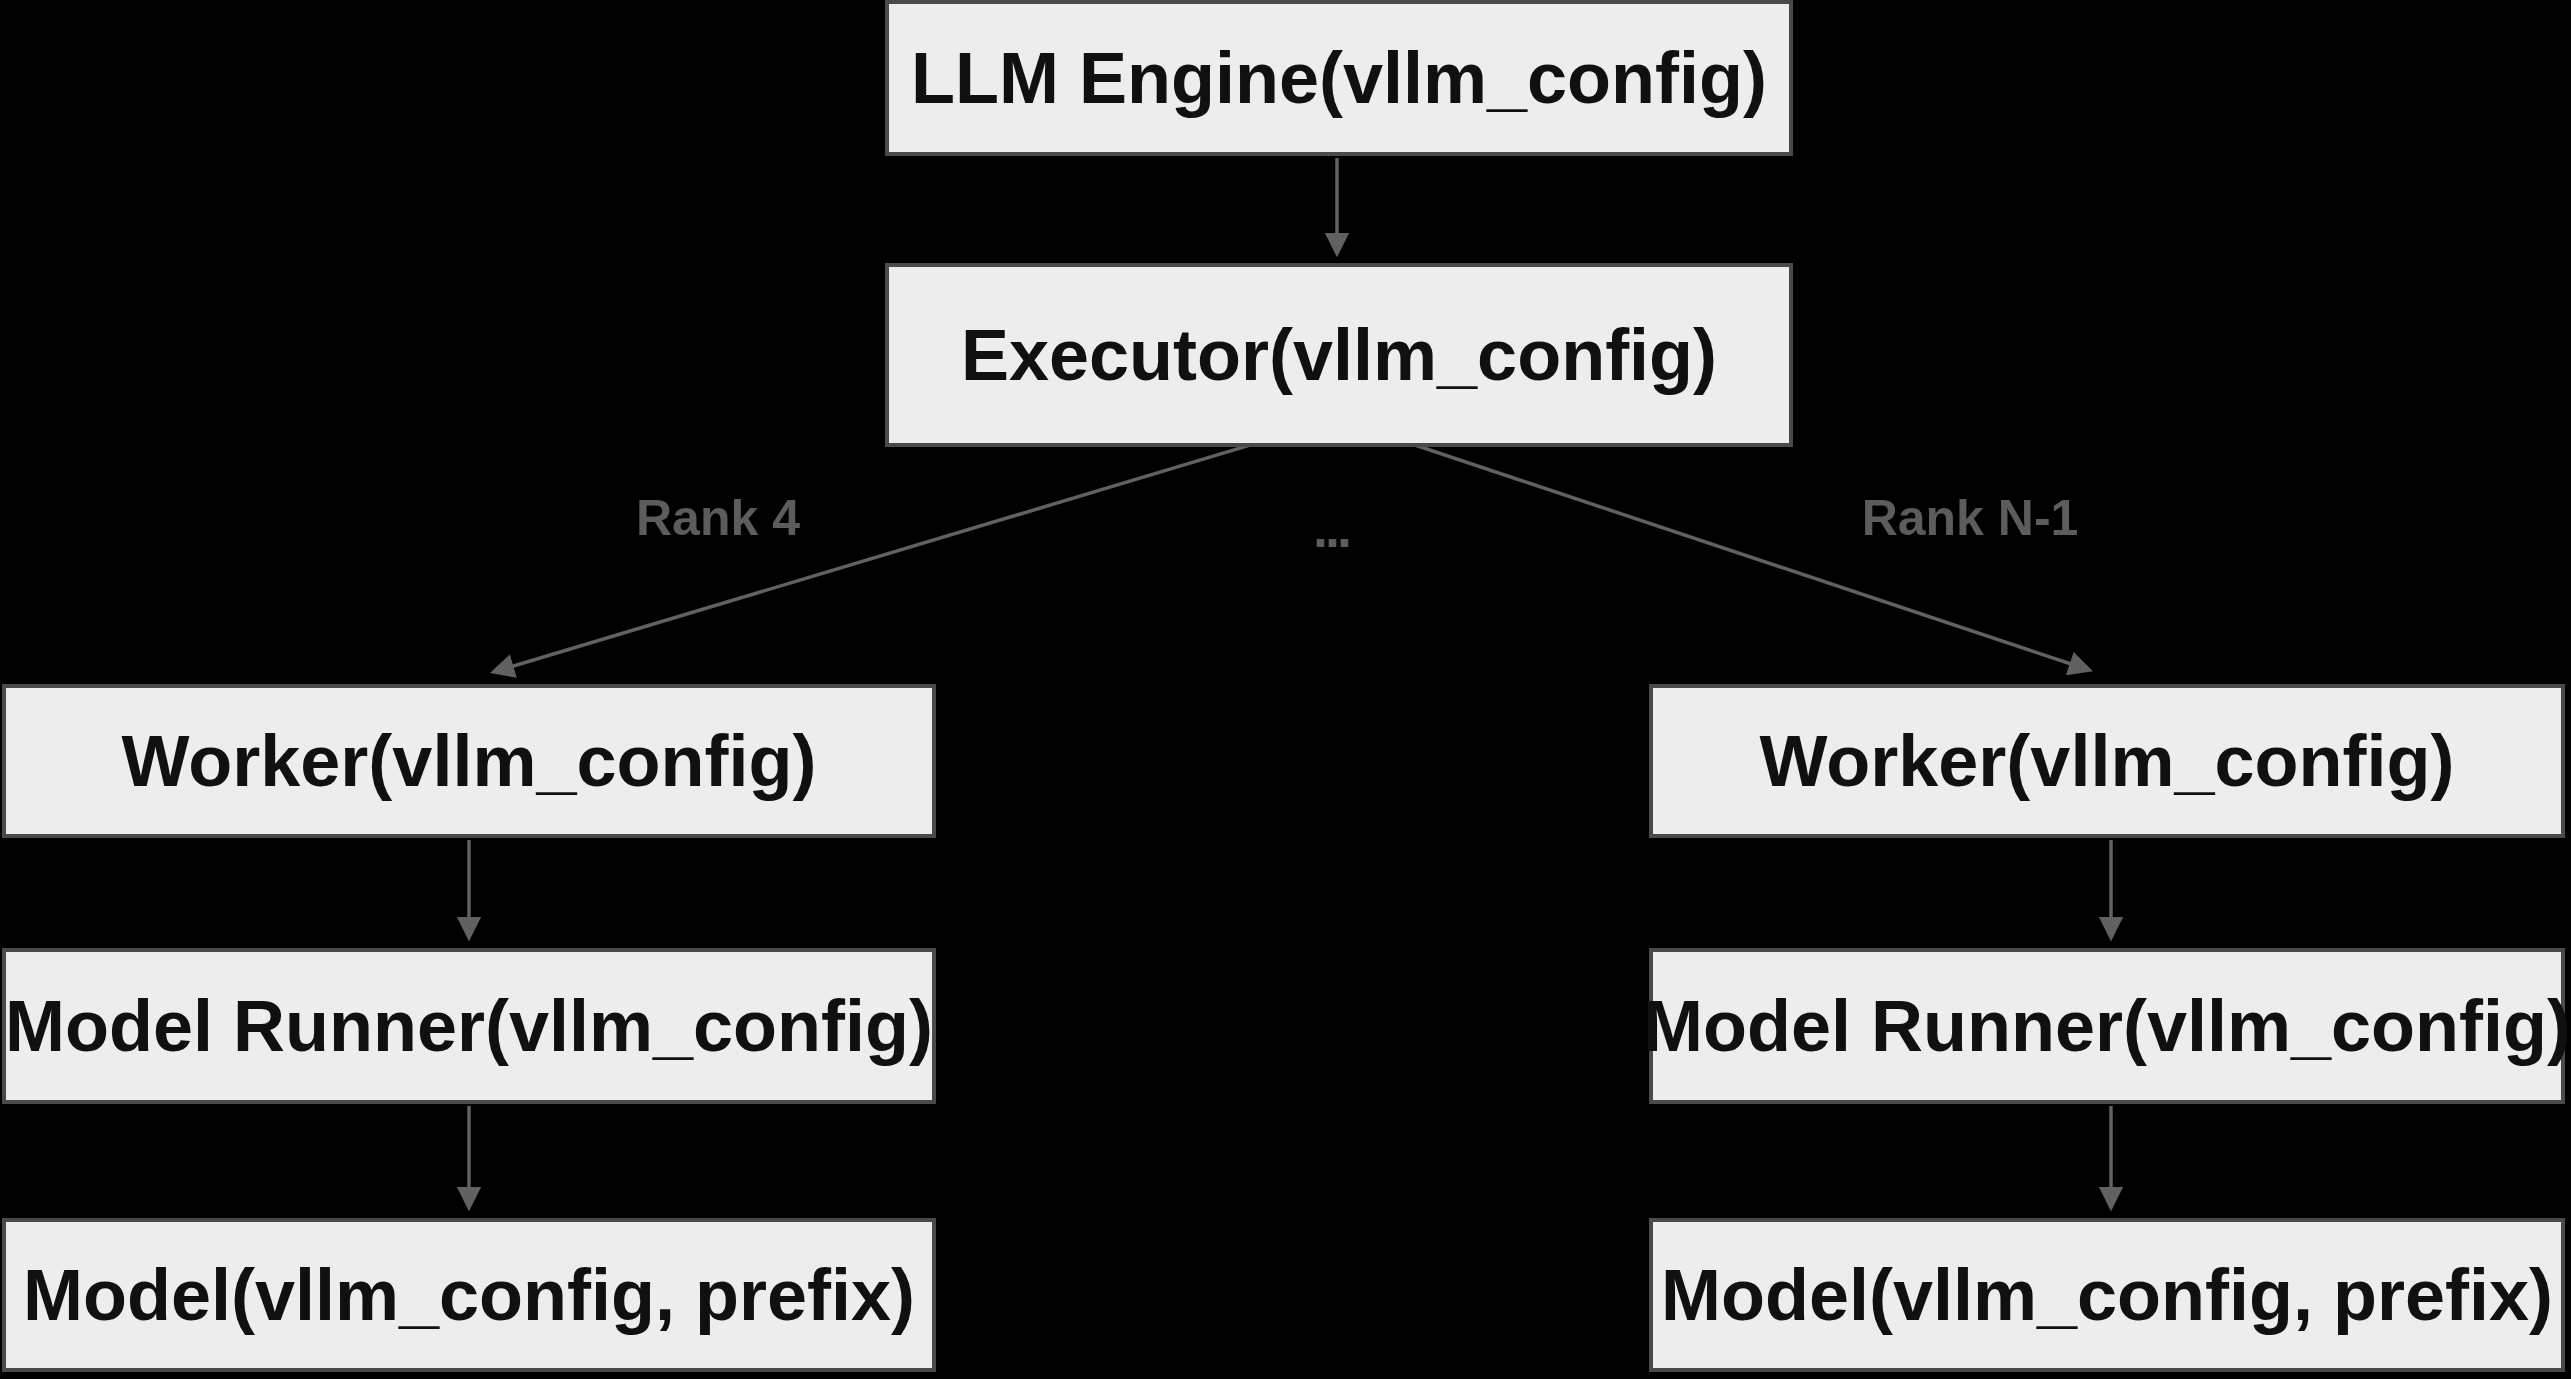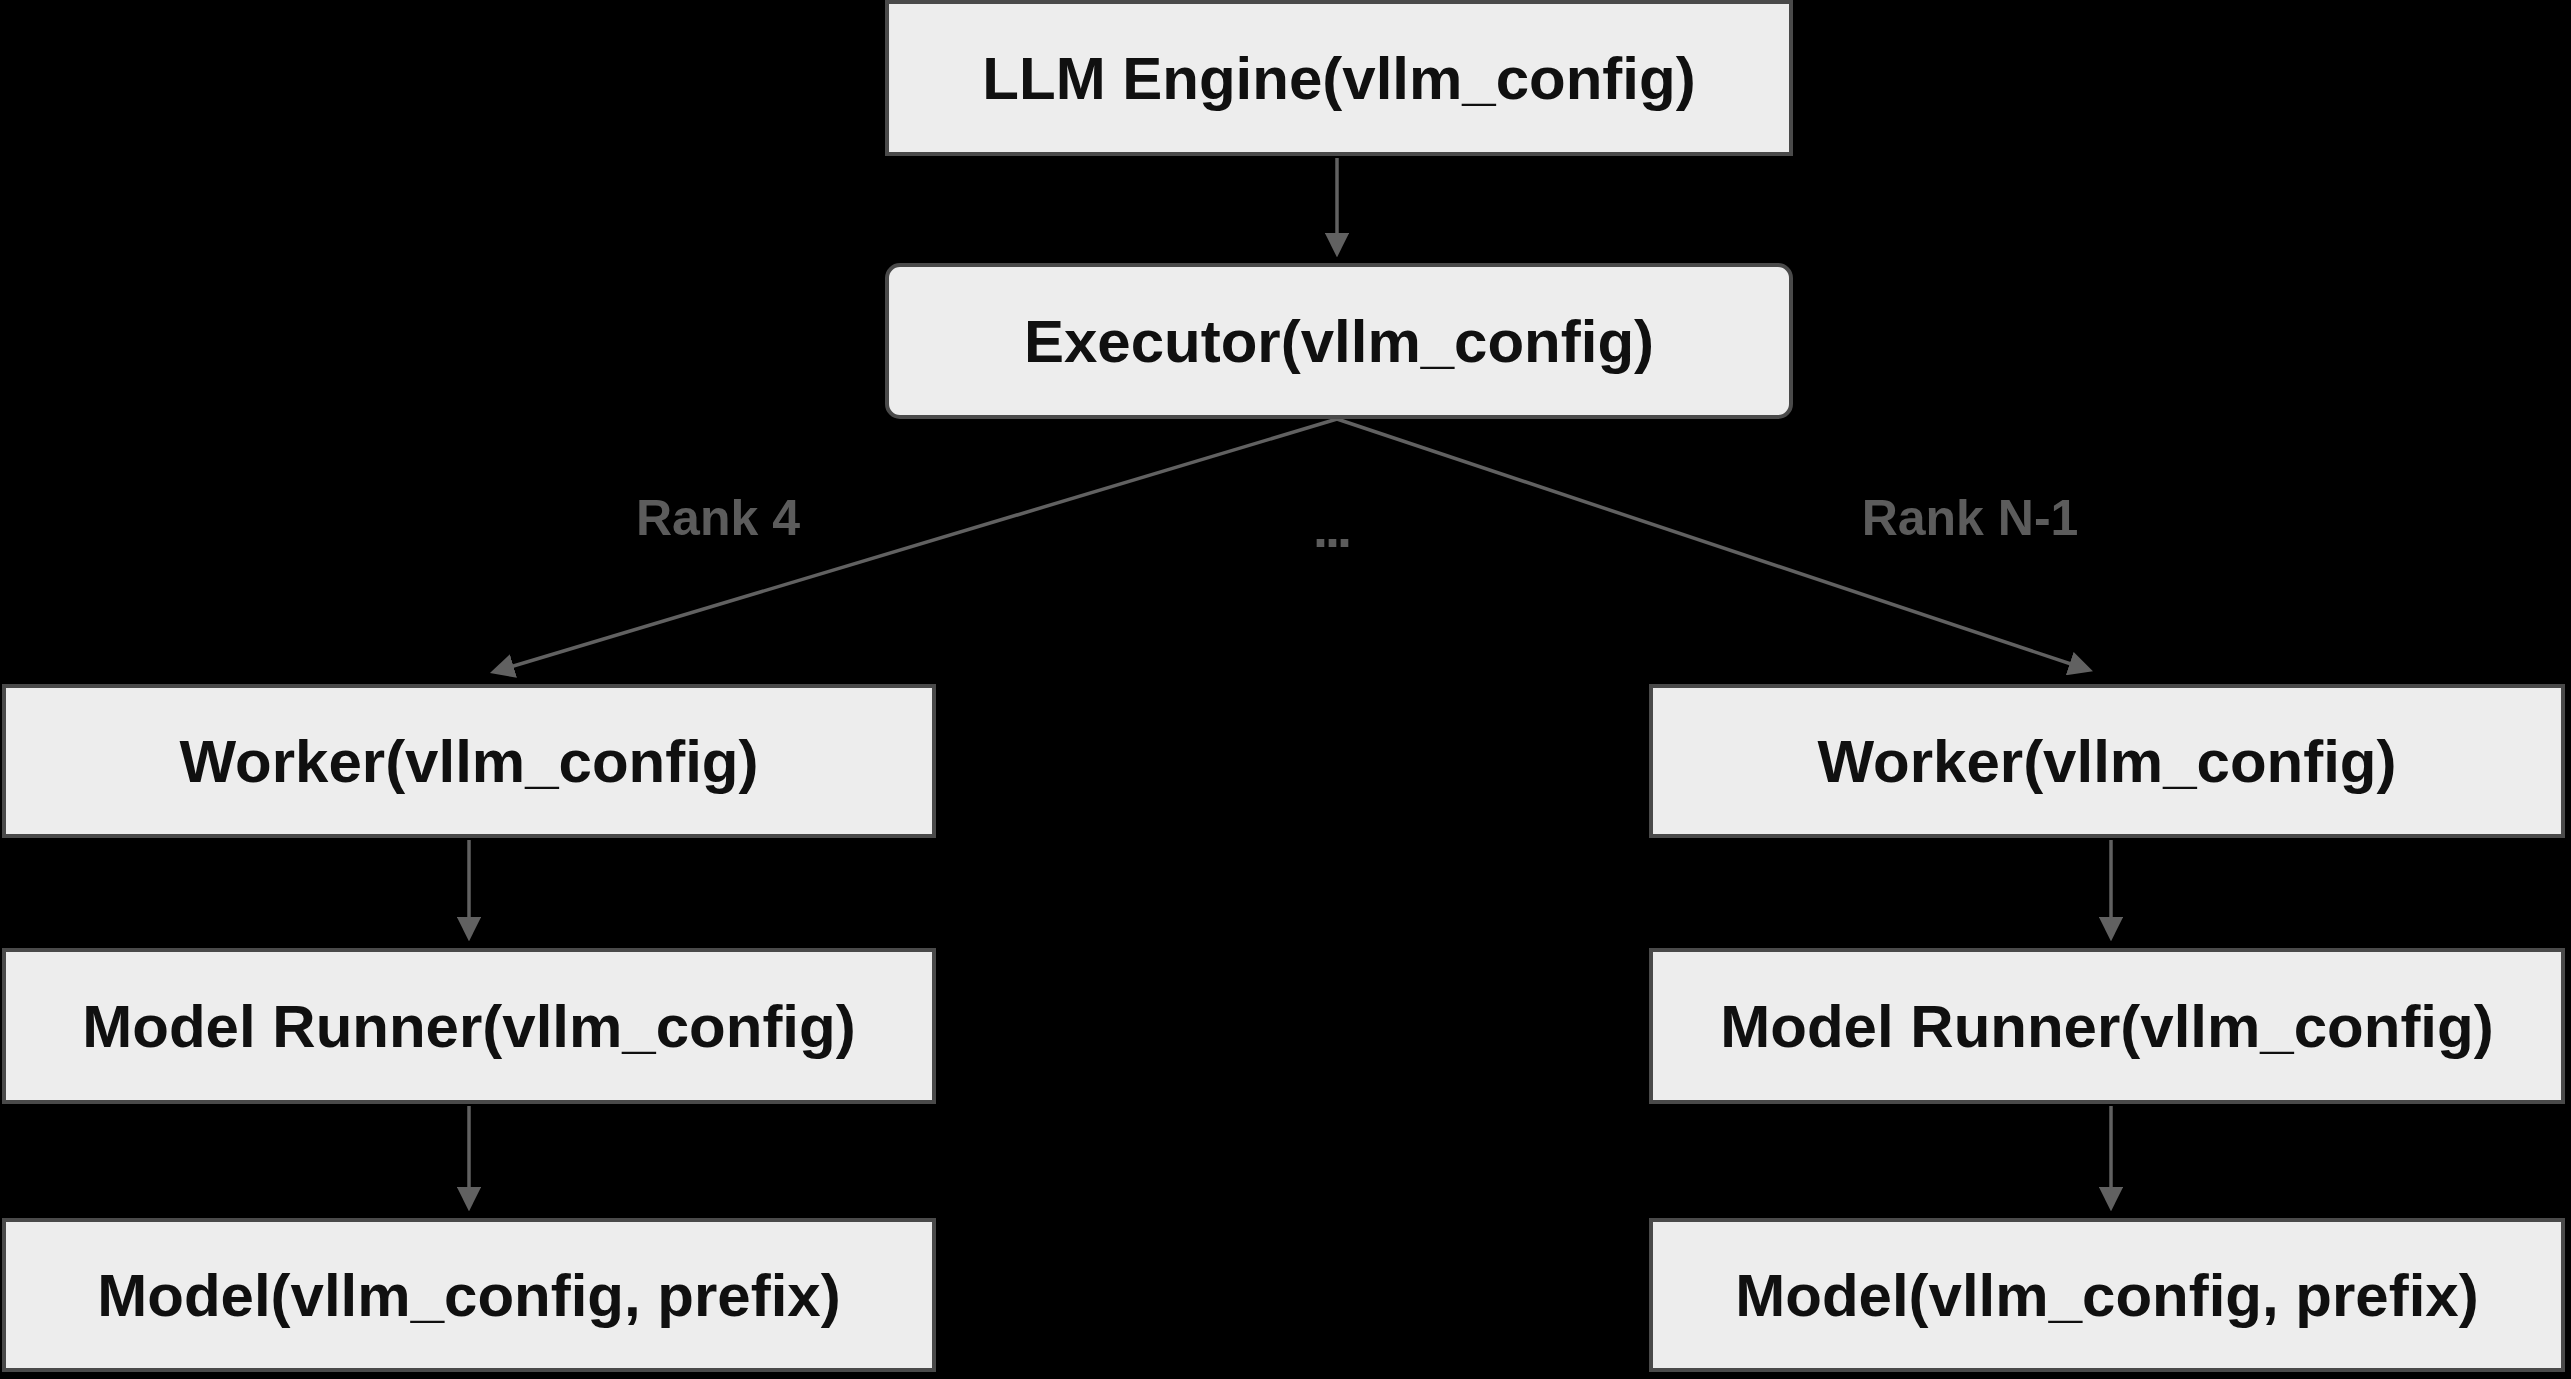--- a/index.html
+++ b/index.html
@@ -17,21 +17,21 @@
   }
   .node {
     position: absolute;
     box-sizing: border-box;
     background: #ededed;
     border: 4px solid #4a4a4a;
     display: flex;
     align-items: center;
     justify-content: center;
     color: #101010;
-    font-size: 60px;
+    font-size: 72px;
     font-weight: 700;
     white-space: nowrap;
   }
   .edge-label {
     position: absolute;
     transform: translate(-50%, -50%);
     color: #5c5c5c;
     font-size: 50px;
     font-weight: 700;
     white-space: nowrap;
@@ -44,21 +44,21 @@
     position: absolute;
     left: 0;
     top: 0;
     width: 2571px;
     height: 1379px;
     pointer-events: none;
   }
 
   
   #n-llm      { left: 885px;  top: 0px;    width: 908px; height: 156px; }
-  #n-exec     { left: 885px;  top: 263px;  width: 908px; height: 156px; border-radius: 15px; }
+  #n-exec     { left: 885px;  top: 263px;  width: 908px; height: 184px; }
   #n-worker-l { left: 2px;    top: 684px;  width: 934px; height: 154px; }
   #n-runner-l { left: 2px;    top: 948px;  width: 934px; height: 156px; }
   #n-model-l  { left: 2px;    top: 1218px; width: 934px; height: 154px; }
   #n-worker-r { left: 1649px; top: 684px;  width: 916px; height: 154px; }
   #n-runner-r { left: 1649px; top: 948px;  width: 916px; height: 156px; }
   #n-model-r  { left: 1649px; top: 1218px; width: 916px; height: 154px; }
 
   
   #lbl-rank0 { left: 718px;  top: 518px; }
   #lbl-dots  { left: 1331px; top: 528px; }

